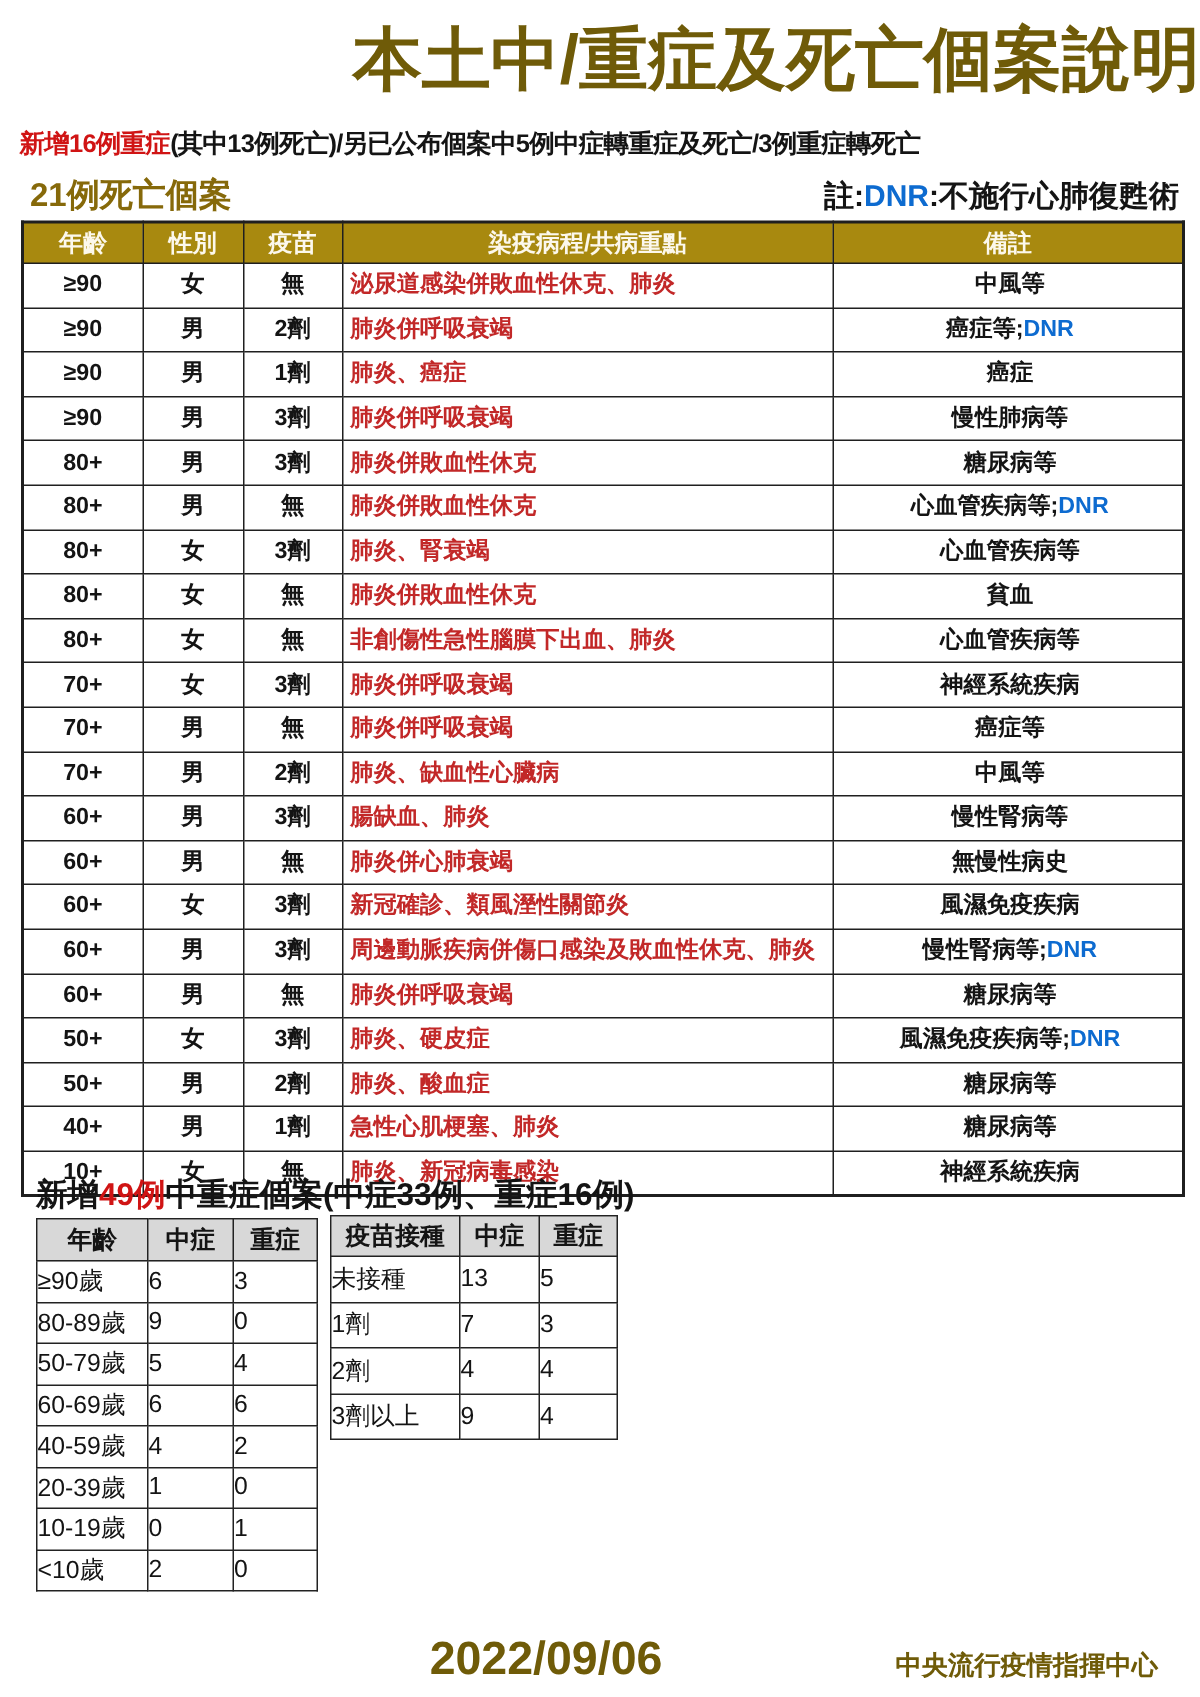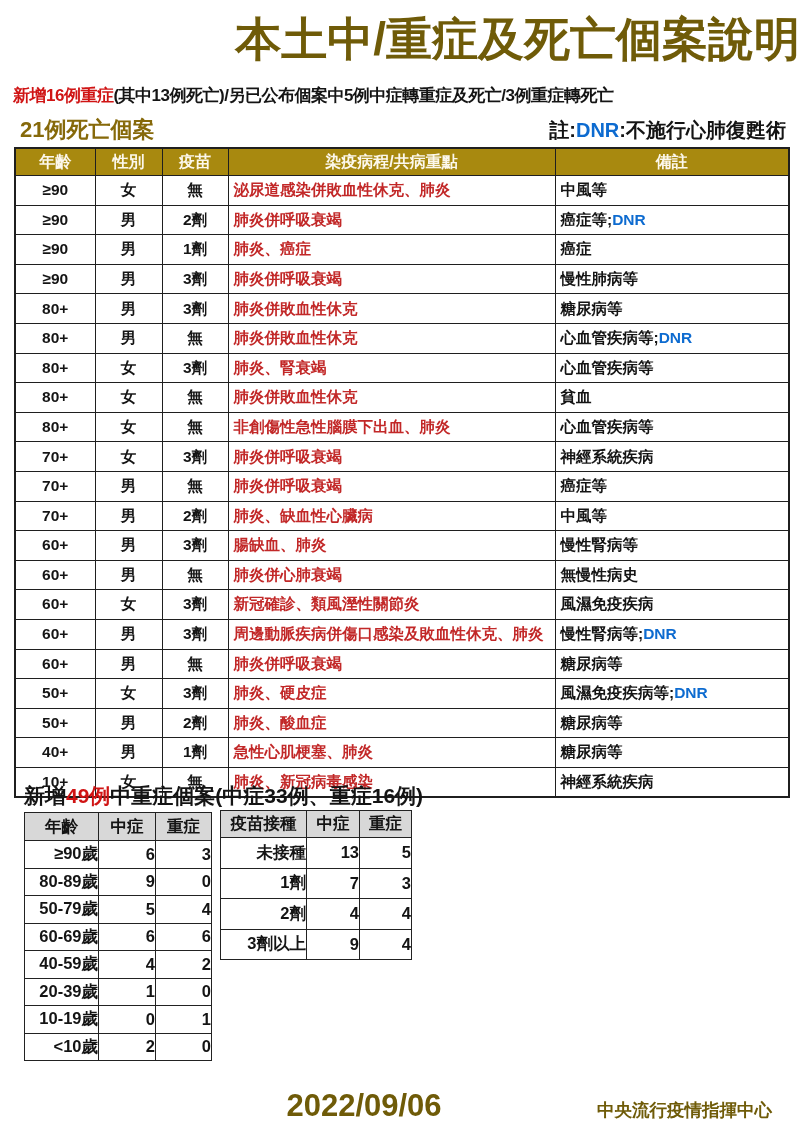--- a/index.html
+++ b/index.html
@@ -30,32 +30,32 @@
   .deaths-table th {
     background:#a8890f; color:#fcf8ec; font-size:16px; font-weight:700;
     border:1px solid #1f1f1f; height:26px; padding:0 2px;
   }
   .deaths-table td {
     border:1px solid #1f1f1f; height:28.6px; padding:0 2px;
     font-size:15.5px; font-weight:700; color:#141414; line-height:1.05;
   }
   .deaths-table td.c { text-align:center; }
   .deaths-table td.course { color:#c22828; padding-left:5px; }
-  .deaths-table td.remark { padding-left:5px; }
+  .deaths-table td.remark { padding-left:5px;text-align:center; }
 
   .severe-heading {
     position:absolute; top:782px; left:24px; font-size:21px; color:#141414;
   }
   .mini th {
     background:#d8d8d8; color:#141414; border:1.5px solid #222222;
     font-size:16.5px; font-weight:700; padding:0;
   }
   .mini td {
-    border:1.5px solid #222222; text-align:right; color:#141414;
-    font-size:16.5px; font-weight:700; padding:0;
+    border:1.5px solid #222222; text-align:left; color:#141414;
+    font-size:16.5px; font-weight:400; padding:0;
   }
   #age-table { position:absolute; left:24px; top:812px; width:187px; }
   #age-table th { height:27px; }
   #age-table td { height:26.5px; }
   #vaccine-table { position:absolute; left:220px; top:810px; width:191px; }
   #vaccine-table th { height:26px; }
   #vaccine-table td { height:29.5px; }
 
   .footer-date {
     position:absolute; top:1088px; left:0; width:728px; text-align:center;

